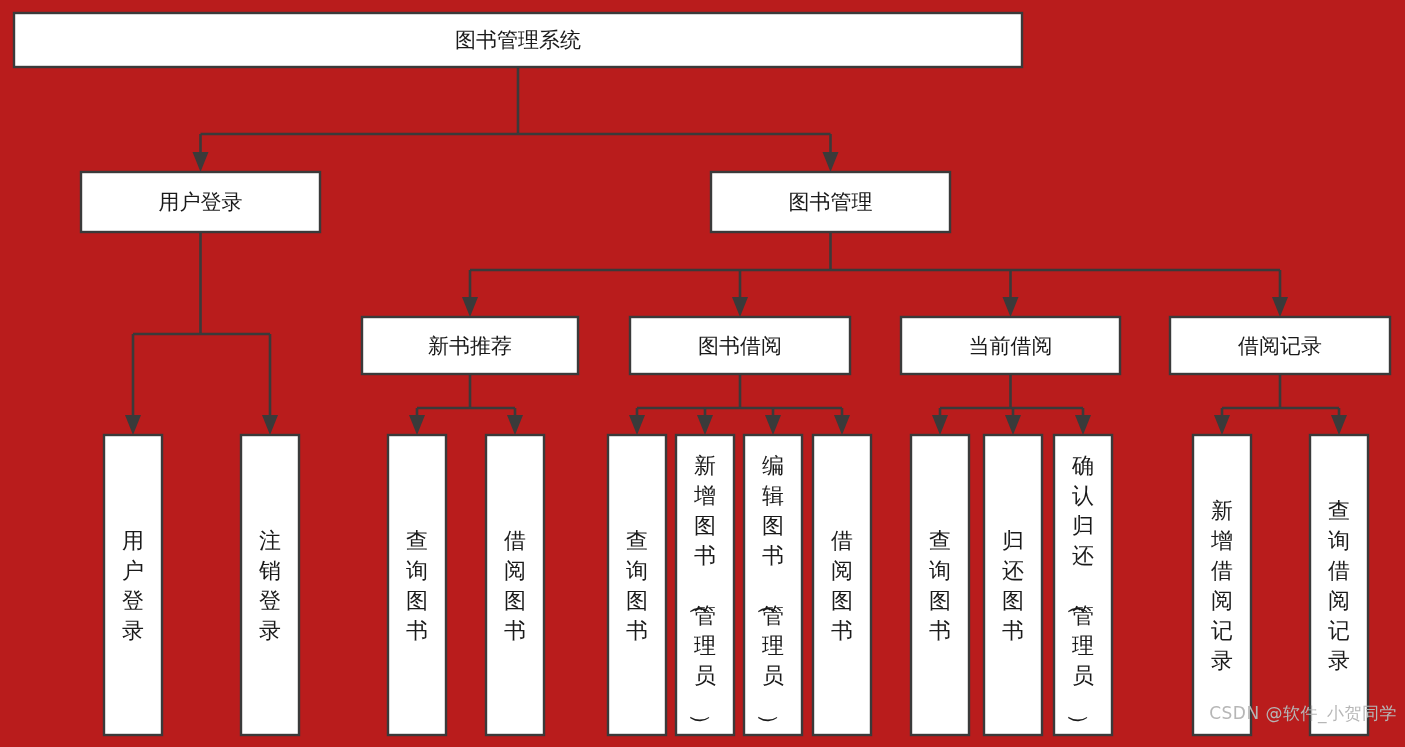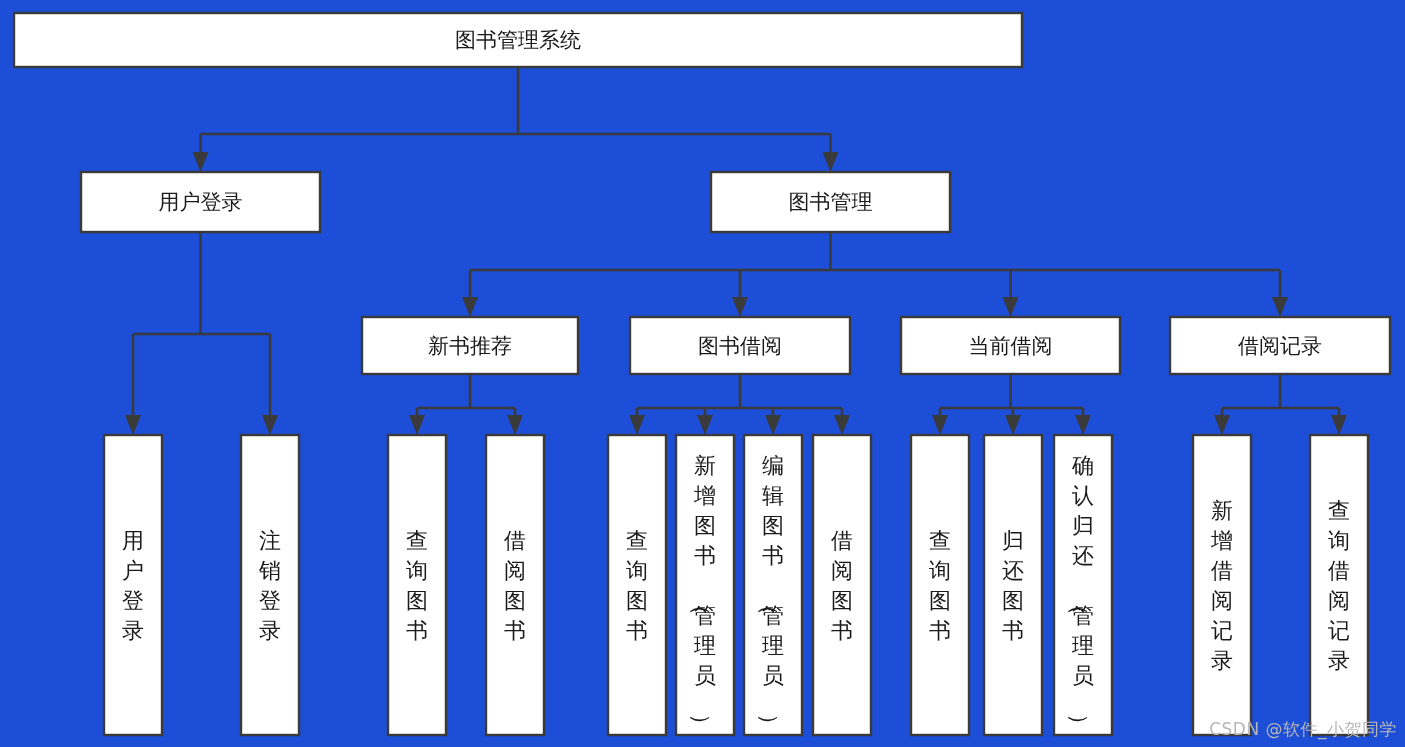--- a/index.html
+++ b/index.html
@@ -7,21 +7,21 @@
     padding: 0;
     background: #ffffff;
   }
   body {
     font-family: "DejaVu Sans", "Liberation Sans", sans-serif;
   }
   #stage {
     position: relative;
     width: 1405px;
     height: 747px;
-    background: #1d4ed8;
+    background: #b91c1c;
     overflow: hidden;
   }
   svg#tree {
     position: absolute;
     left: 0;
     top: 0;
     width: 1405px;
     height: 747px;
   }
   .node-box {
@@ -48,21 +48,21 @@
   }
   .node-label-v {
     fill: #1a1a1a;
     font-family: "DejaVu Sans", "Liberation Sans", sans-serif;
     font-size: 22px;
     text-anchor: middle;
   }
   .watermark {
     position: absolute;
     right: 8px;
-    bottom: 6px;
+    bottom: 22px;
     font-family: "DejaVu Sans", "Liberation Sans", sans-serif;
     font-size: 17px;
     color: #b6b6b6;
     letter-spacing: 0.5px;
     white-space: nowrap;
     pointer-events: none;
   }
 </style>
 </head>
 <body>

